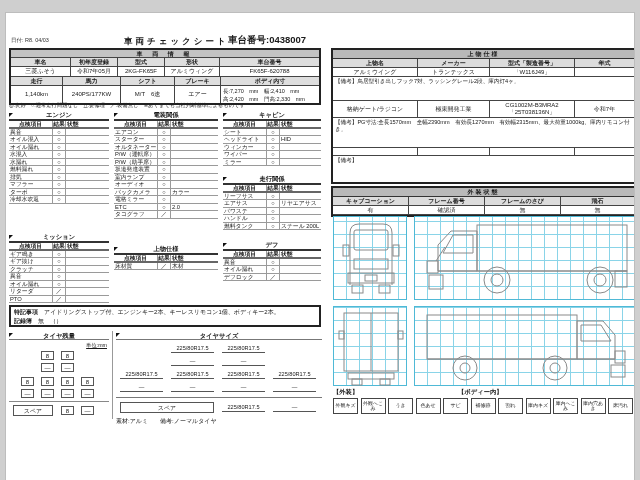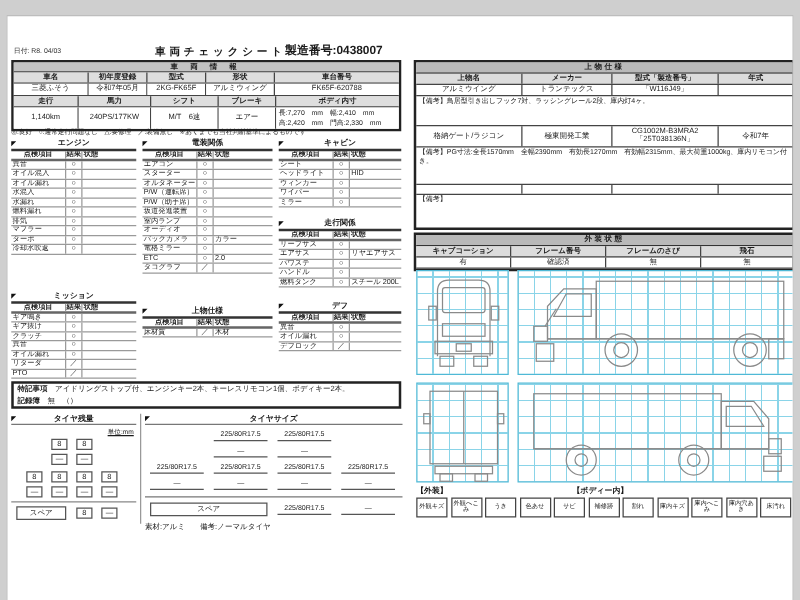--- a/index.html
+++ b/index.html
@@ -81,21 +81,21 @@
   .dmg-row{display:flex;}
   .dmg-box{width:25px;height:16px;border:1px solid #444;margin-right:2.5px;font-size:5px;line-height:5.5px;display:flex;align-items:center;justify-content:center;text-align:center;padding:1px;word-break:break-all;background:#fff;}
 </style>
 </head>
 <body>
 
 <div id="page">
 
   <div class="abs date" style="left:5px;top:24px;">日付: R8. 04/03</div>
   <div class="abs sheet-title" style="left:118px;top:23px;">車両チェックシート</div>
-  <div class="abs ctrl-no" style="left:222px;top:21px;">製造番号:0438007</div>
+  <div class="abs ctrl-no" style="left:222px;top:21px;">車台番号:0438007</div>
 
   <div class="abs vtable" style="left:3px;top:35px;width:312px;">
     <div class="vrow vband">車 両 情 報</div>
     <div class="vrow vhead">
       <span style="width:60px">車名</span>
       <span style="width:47px">初年度登録</span>
       <span style="width:47px">型式</span>
       <span style="width:55px">形状</span>
       <span style="flex:1">車台番号</span>
     </div>

